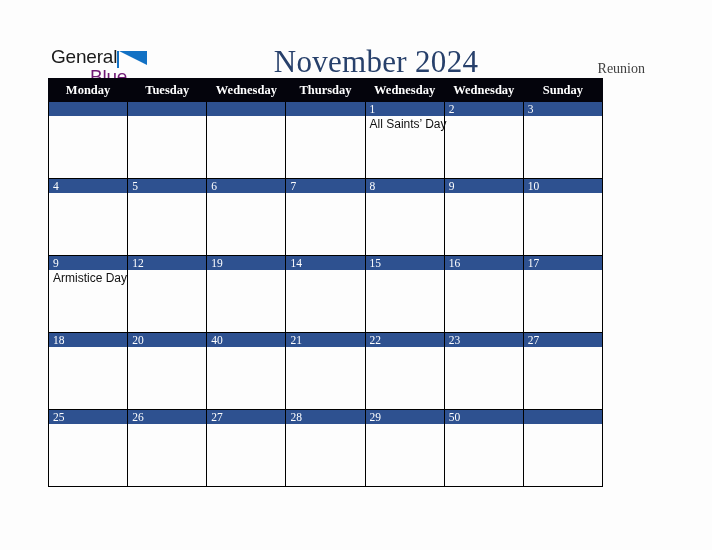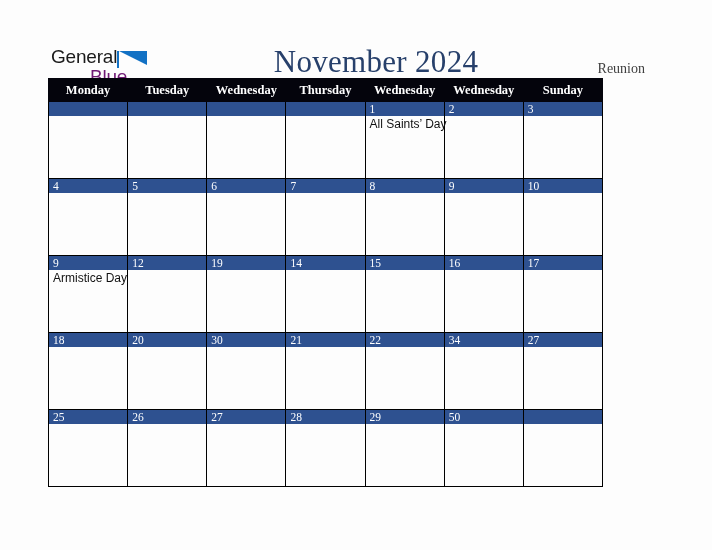--- a/index.html
+++ b/index.html
@@ -316,39 +316,39 @@
             <div class="event"></div>
           </div>
         </td>
       <td>
           <div class="daynum-band">20</div>
           <div class="cell-body">
             <div class="event"></div>
           </div>
         </td>
       <td>
-          <div class="daynum-band">30</div>
+          <div class="daynum-band">40</div>
           <div class="cell-body">
             <div class="event"></div>
           </div>
         </td>
       <td>
           <div class="daynum-band">21</div>
           <div class="cell-body">
             <div class="event"></div>
           </div>
         </td>
       <td>
           <div class="daynum-band">22</div>
           <div class="cell-body">
             <div class="event"></div>
           </div>
         </td>
       <td>
-          <div class="daynum-band">34</div>
+          <div class="daynum-band">23</div>
           <div class="cell-body">
             <div class="event"></div>
           </div>
         </td>
       <td>
           <div class="daynum-band">27</div>
           <div class="cell-body">
             <div class="event"></div>
           </div>
         </td>

